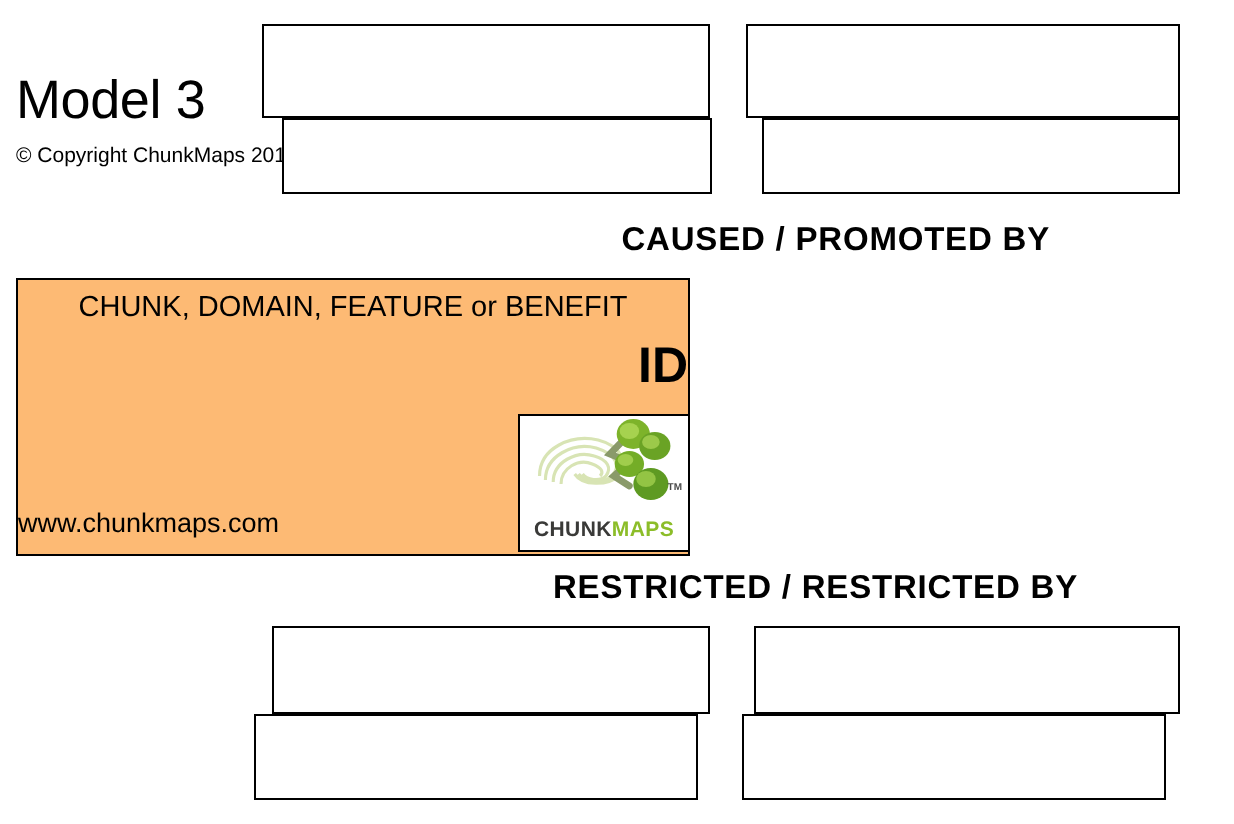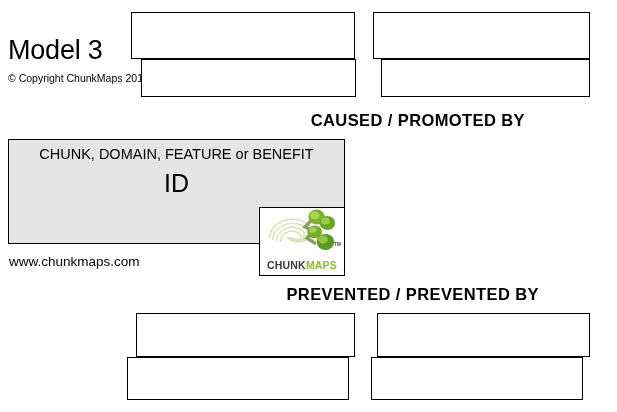--- a/index.html
+++ b/index.html
@@ -70,43 +70,43 @@
     top: 286px;
     padding-right: 78px;
   }
 
   
   #center-panel {
     position: absolute;
     left: 8px;
     top: 139px;
     width: 337px;
-    height: 105px;
+    height: 139px;
     border: 1px solid #000000;
     box-sizing: border-box;
-    background: #e5e5e5;
+    background: #fdba74;
   }
   #center-heading {
     position: absolute;
     left: 0;
     right: 0;
     top: 7px;
     text-align: center;
     font-size: 14.5px;
     line-height: 1;
     white-space: nowrap;
   }
   #center-id {
     position: absolute;
     left: 0;
     right: 0;
     top: 31px;
-    text-align: center;
+    text-align: right;
     font-size: 25px;
-    font-weight: normal;
+    font-weight: bold;
     line-height: 1;
   }
   #center-url {
     position: absolute;
     left: 0;
     top: 115px;
     width: 252px;
     text-align: left;
     font-size: 13.5px;
     line-height: 1;
@@ -202,20 +202,20 @@
         <ellipse cx="67" cy="34" rx="9" ry="8" fill="#5e9a22"></ellipse>
         <ellipse cx="64.5" cy="31.5" rx="5" ry="4" fill="#93c444"></ellipse>
       </g>
     </svg>
     <div id="logo-tm">TM</div>
     <div id="logo-wordmark">
       <span id="logo-word-chunk">CHUNK</span><span class="wm-green">MAPS</span>
     </div>
   </div>
 
-  <div class="band-label" id="label-restricted">PREVENTED / PREVENTED BY</div>
+  <div class="band-label" id="label-restricted">RESTRICTED / RESTRICTED BY</div>
 
   <div class="node-box" style="left:136px; top:313px; width:219px; height:44px;"></div>
   <div class="node-box" style="left:127px; top:357px; width:222px; height:43px;"></div>
   <div class="node-box" style="left:377px; top:313px; width:213px; height:44px;"></div>
   <div class="node-box" style="left:371px; top:357px; width:212px; height:43px;"></div>
 
 </div>
 
 </body></html>

